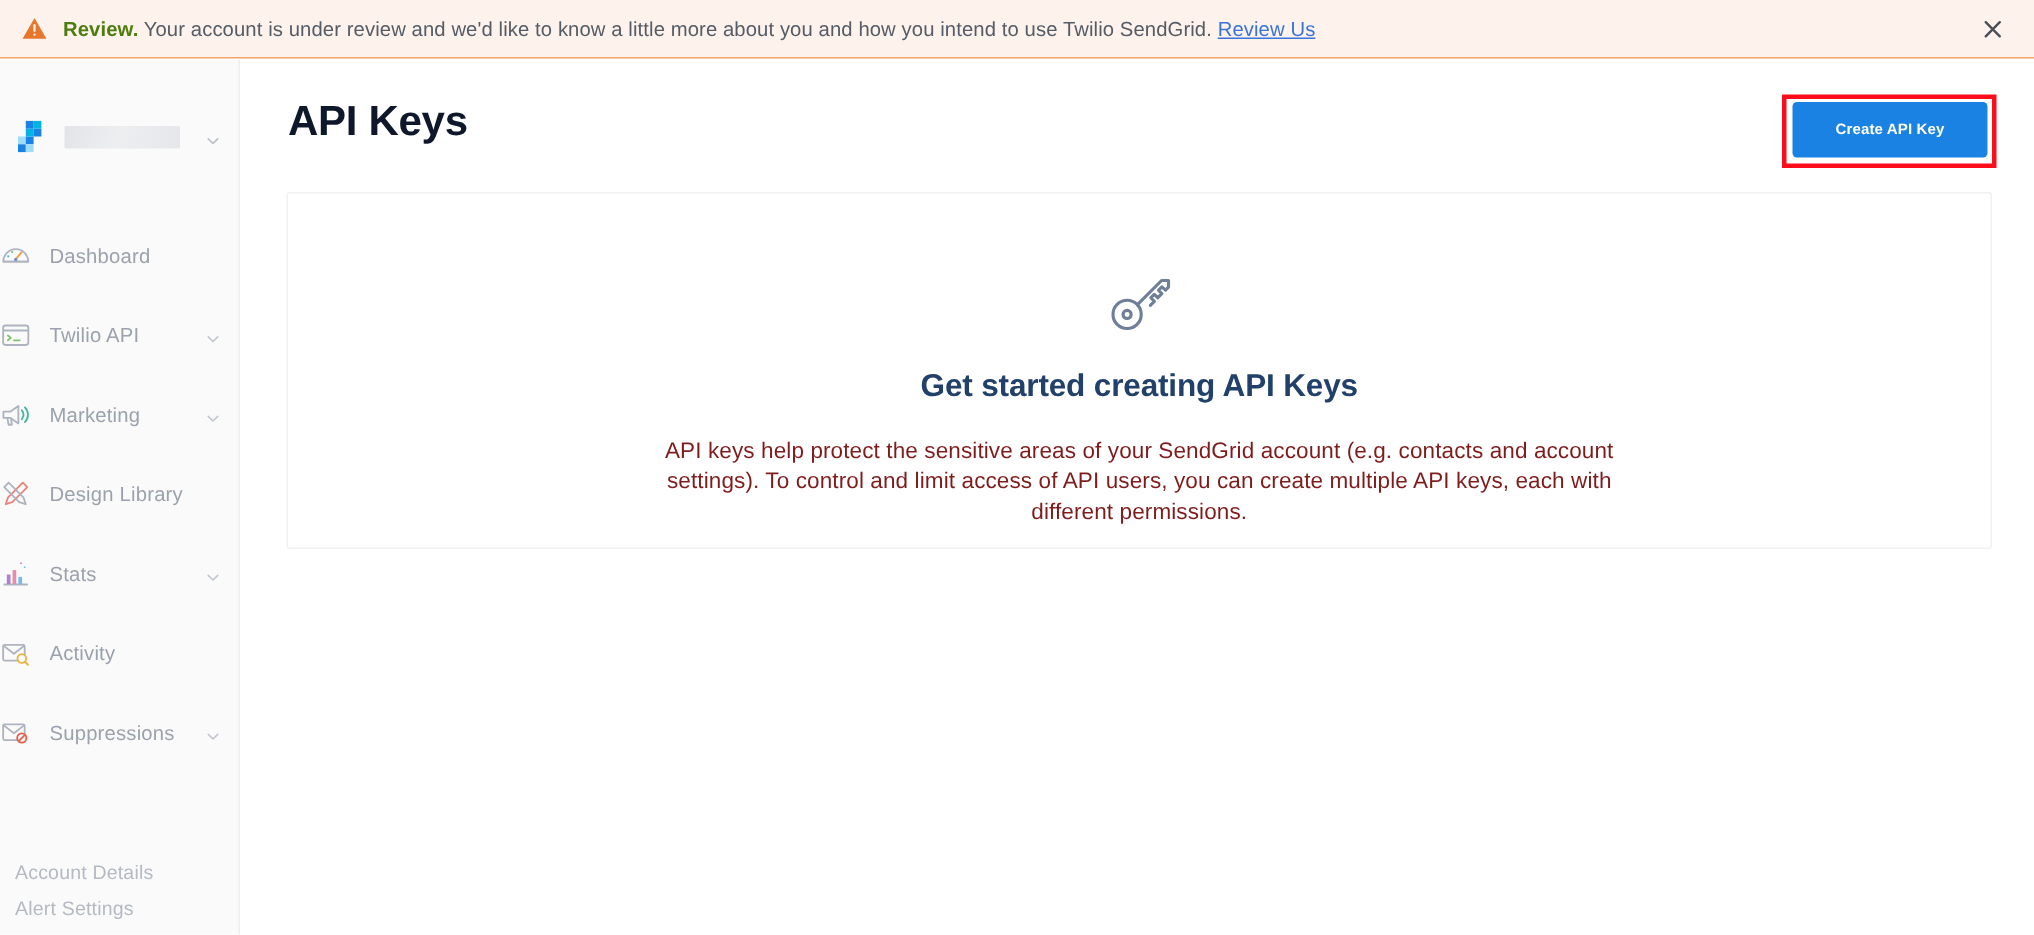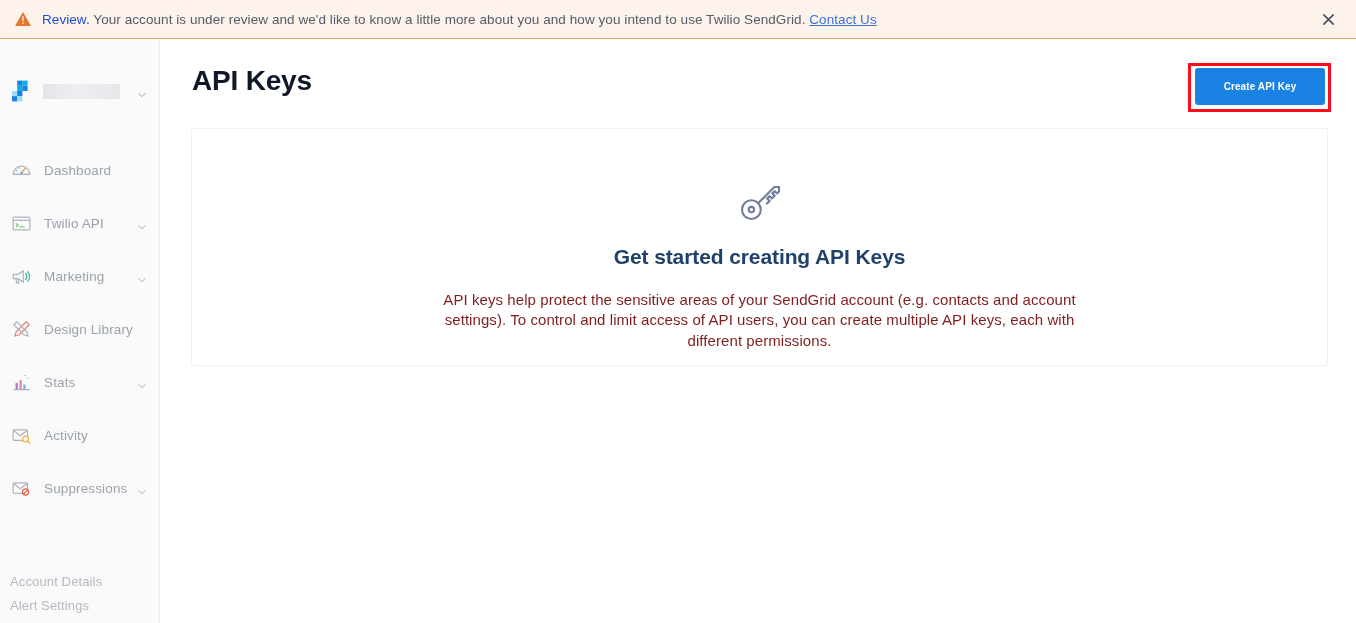--- a/index.html
+++ b/index.html
@@ -29,22 +29,22 @@
     margin-right: 10px;
     display: block;
   }
   #banner .banner-text {
     font-size: 13.5px;
     color: #555c66;
     letter-spacing: .005em;
     white-space: nowrap;
   }
   #banner .banner-strong {
-    font-weight: normal;
-    color: #1d4ed8;
+    font-weight: bold;
+    color: #4d7c0f;
   }
   #banner .banner-link {
     color: #3b73d8;
     text-decoration: underline;
     cursor: pointer;
   }
   #banner .banner-close {
     position: absolute;
     right: 18px; top: 50%;
     transform: translateY(-50%);
@@ -83,21 +83,20 @@
     position: absolute; right: 13px; top: 50%;
     transform: translateY(-50%);
     width: 10px; height: 10px;
     color: #b9bec7;
   }
 
   .nav-item {
     position: absolute;
     left: 0; width: 160px; height: 34px;
     display: flex; align-items: center;
-    padding-left: 11px;
     cursor: pointer;
   }
   .nav-item .nav-icon {
     width: 21px; height: 21px; flex: 0 0 21px;
     display: block;
   }
   .nav-item .nav-label {
     margin-left: 12px;
     font-size: 13.5px;
     color: #9ba2ad;
@@ -202,21 +201,21 @@
   <span class="warn-icon">
     <svg viewBox="0 0 24 24" width="18" height="18">
       <path d="M12 2.6 L22.6 21.2 L1.4 21.2 Z" fill="#e8772e"></path>
       <rect x="11" y="8" width="2" height="7" rx="1" fill="#fdf2ec"></rect>
       <rect x="11" y="16.4" width="2" height="2.1" rx="1" fill="#fdf2ec"></rect>
     </svg>
   </span>
   <div class="banner-text">
     <span class="banner-strong">Review.</span>
     <span>Your account is under review and we'd like to know a little more about you and how you intend to use Twilio SendGrid.</span>
-    <span class="banner-link">Contact Us</span>
+    <span class="banner-link">Review Us</span>
   </div>
   <span class="banner-close">
     <svg viewBox="0 0 16 16" width="15" height="15">
       <path d="M3 3 L13 13 M13 3 L3 13" stroke="currentColor" stroke-width="1.7" stroke-linecap="round" fill="none"></path>
     </svg>
   </span>
 </div>
 
 <div id="sidebar">
 

